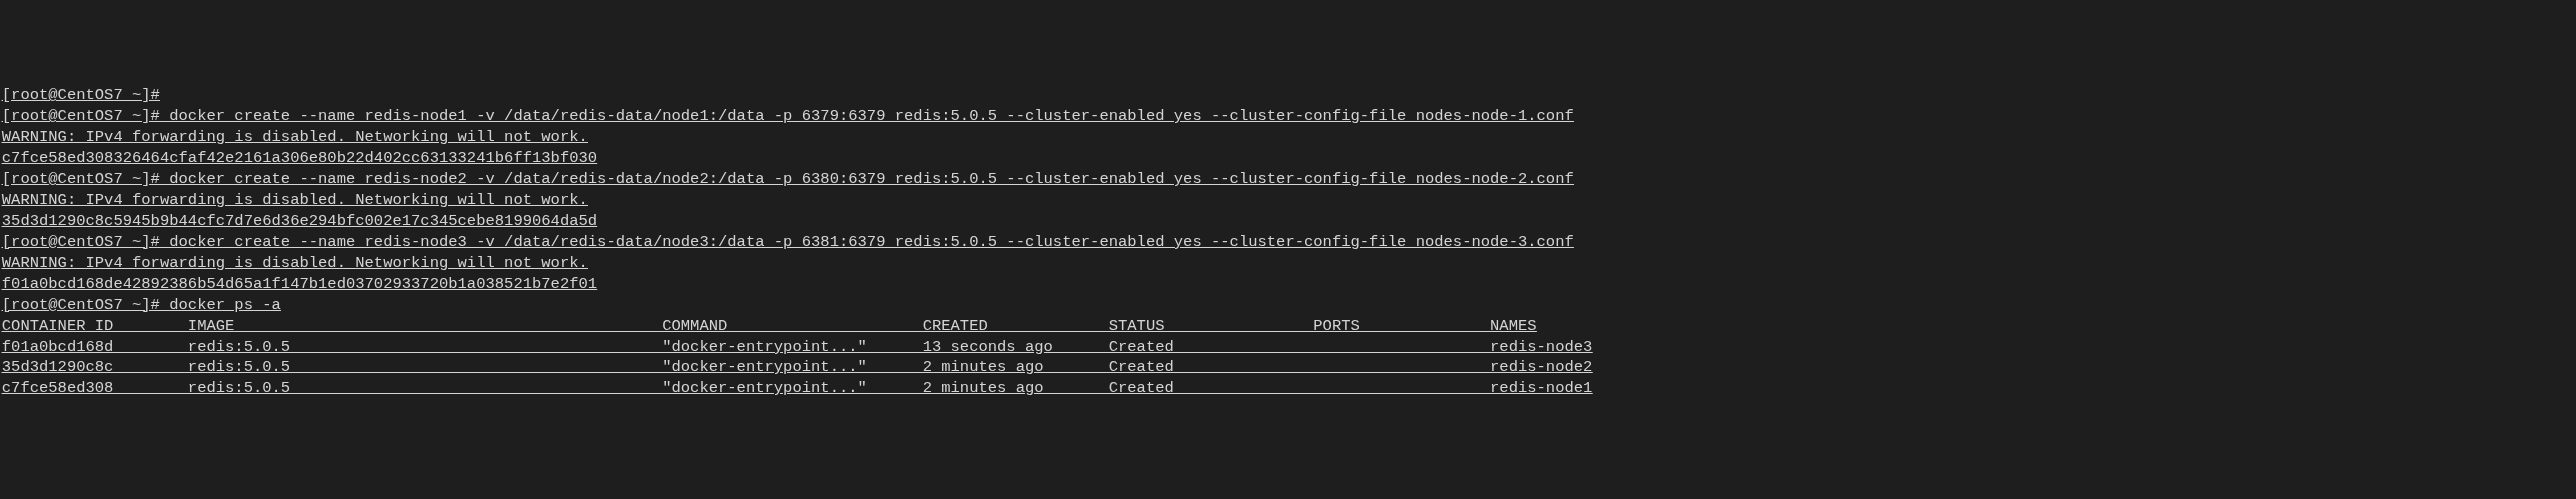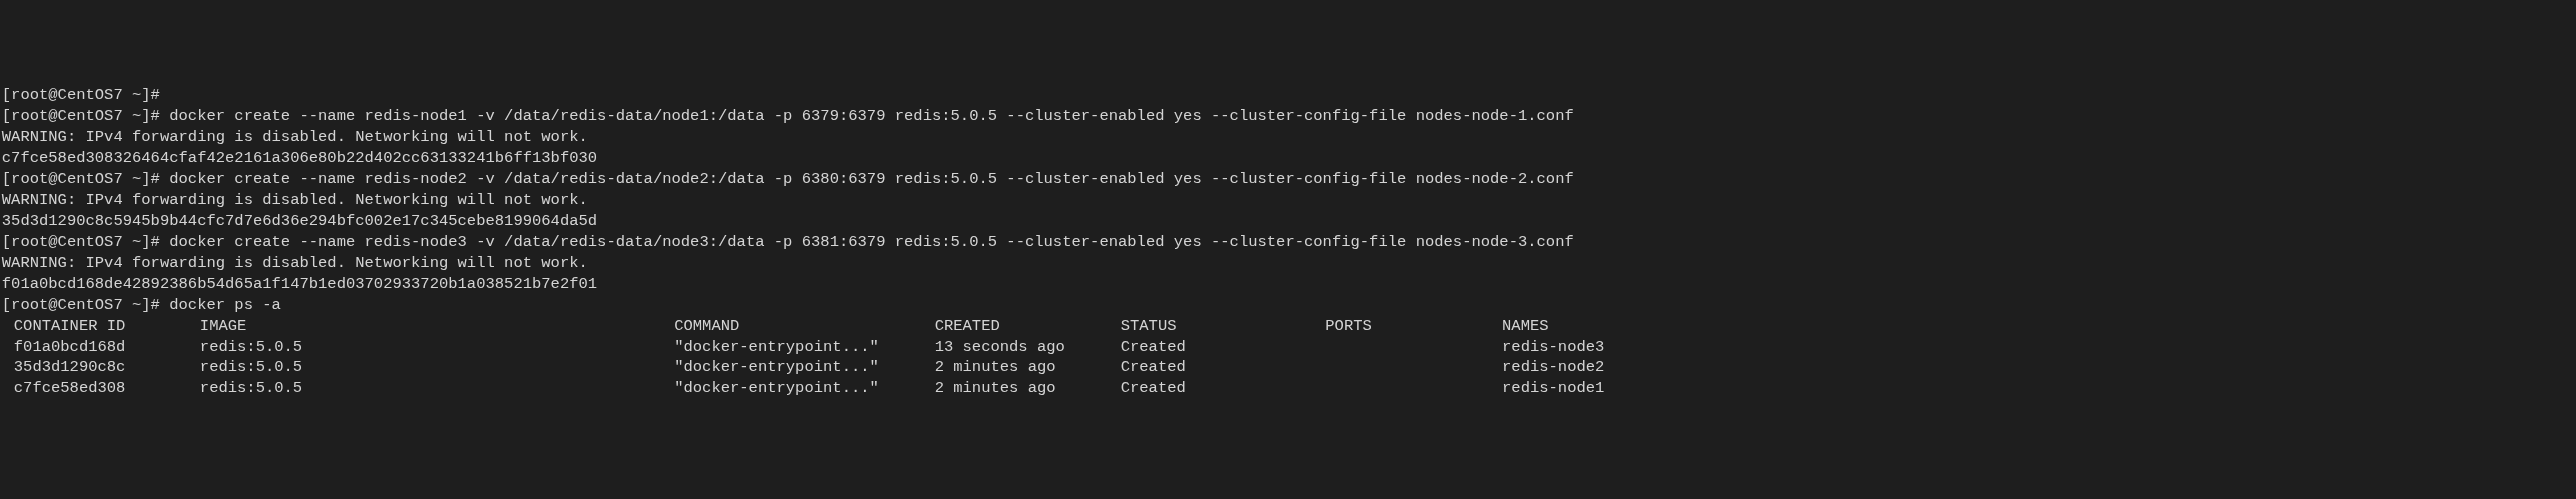--- a/index.html
+++ b/index.html
@@ -1,36 +1,36 @@
 <!DOCTYPE html>
 <html style="font-size:14.5px"><head>
   <meta charset="utf-8">
   <style>
     * {
       margin: 0;
       padding: 0;
       box-sizing: border-box;
+      text-decoration: underline;
     }
     body {
       background-color: #1e1e1e;
       color: #d4d4d4;
       font-family: 'Consolas', 'Monaco', 'Courier New', monospace;
       font-size: 15.5px;
       line-height: 1.35;
       white-space: pre;
       padding: 1.8px;
       width: 2576px;
       overflow: hidden;
     }
     .terminal-line {
       white-space: pre;
     }
     .container-table {
       white-space: pre;
-      margin-left: 12px;
     }
   </style>
 </head>
 <body>
 
 
 
 <div id="terminal-content"><div class="terminal-line">[root@CentOS7 ~]#</div><div class="terminal-line">[root@CentOS7 ~]# docker create --name redis-node1 -v /data/redis-data/node1:/data -p 6379:6379 redis:5.0.5 --cluster-enabled yes --cluster-config-file nodes-node-1.conf</div><div class="terminal-line">WARNING: IPv4 forwarding is disabled. Networking will not work.</div><div class="terminal-line">c7fce58ed308326464cfaf42e2161a306e80b22d402cc63133241b6ff13bf030</div><div class="terminal-line">[root@CentOS7 ~]# docker create --name redis-node2 -v /data/redis-data/node2:/data -p 6380:6379 redis:5.0.5 --cluster-enabled yes --cluster-config-file nodes-node-2.conf</div><div class="terminal-line">WARNING: IPv4 forwarding is disabled. Networking will not work.</div><div class="terminal-line">35d3d1290c8c5945b9b44cfc7d7e6d36e294bfc002e17c345cebe8199064da5d</div><div class="terminal-line">[root@CentOS7 ~]# docker create --name redis-node3 -v /data/redis-data/node3:/data -p 6381:6379 redis:5.0.5 --cluster-enabled yes --cluster-config-file nodes-node-3.conf</div><div class="terminal-line">WARNING: IPv4 forwarding is disabled. Networking will not work.</div><div class="terminal-line">f01a0bcd168de42892386b54d65a1f147b1ed03702933720b1a038521b7e2f01</div><div class="terminal-line">[root@CentOS7 ~]# docker ps -a</div><div class="container-table">CONTAINER ID        IMAGE                                              COMMAND                     CREATED             STATUS                PORTS              NAMES</div><div class="container-table">f01a0bcd168d        redis:5.0.5                                        "docker-entrypoint..."      13 seconds ago      Created                                  redis-node3</div><div class="container-table">35d3d1290c8c        redis:5.0.5                                        "docker-entrypoint..."      2 minutes ago       Created                                  redis-node2</div><div class="container-table">c7fce58ed308        redis:5.0.5                                        "docker-entrypoint..."      2 minutes ago       Created                                  redis-node1</div></div>
 
 

